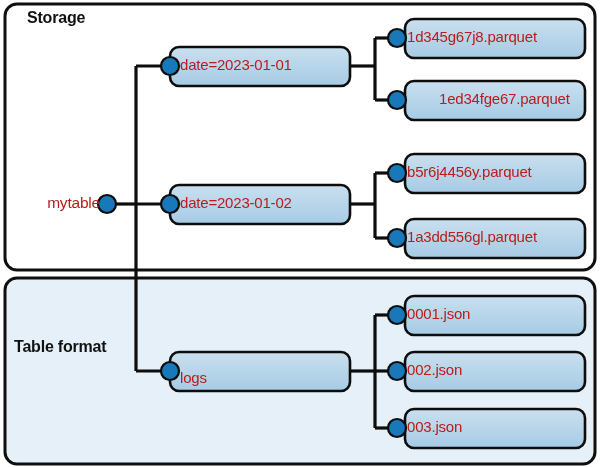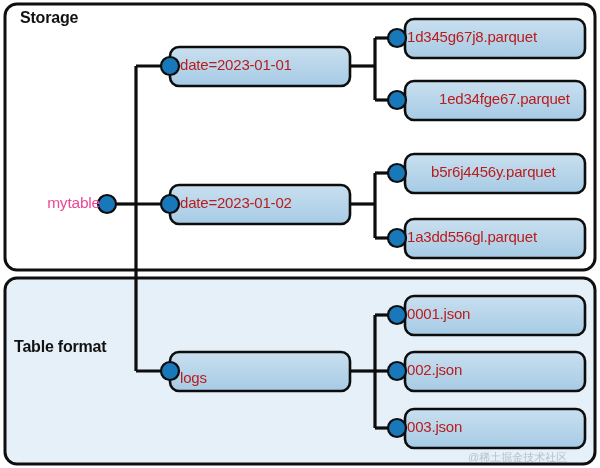--- a/index.html
+++ b/index.html
@@ -36,21 +36,21 @@
     font-family: Liberation Sans, sans-serif;
     font-size: 15px;
     color: #b91c1c;
     white-space: nowrap;
     letter-spacing: -0.2px;
   }
   .root-label {
     position: absolute;
     font-family: "Liberation Sans", sans-serif;
     font-size: 15.5px;
-    color: #ec4899;
+    color: #b91c1c;
     white-space: nowrap;
     letter-spacing: -0.2px;
   }
   .watermark {
     position: absolute;
     font-family: "Liberation Sans", sans-serif;
     font-size: 11px;
     color: rgba(120,135,150,0.45);
     white-space: nowrap;
     letter-spacing: 0px;
@@ -113,30 +113,29 @@
         <circle cx="397" cy="238" r="9" fill="#1878b9" stroke="#0d0d0d" stroke-width="2.2"></circle>
         <circle cx="170" cy="371" r="9" fill="#1878b9" stroke="#0d0d0d" stroke-width="2.2"></circle>
         <circle cx="397" cy="315" r="9" fill="#1878b9" stroke="#0d0d0d" stroke-width="2.2"></circle>
         <circle cx="397" cy="371" r="9" fill="#1878b9" stroke="#0d0d0d" stroke-width="2.2"></circle>
         <circle cx="397" cy="428" r="9" fill="#1878b9" stroke="#0d0d0d" stroke-width="2.2"></circle>
         <circle cx="107" cy="204" r="9" fill="#1878b9" stroke="#0d0d0d" stroke-width="2.2"></circle>
       </g>
   </svg>
 
   <div id="labels-layer">
-      <div class="container-label" style="left: 20px; top: 9px;">Storage</div>
+      <div class="container-label" style="left: 27px; top: 9px;">Storage</div>
       <div class="container-label" style="left: 14px; top: 290px; margin-top: 48px;">Table format</div>
       <div class="node-label" style="left: 180px; top: 56px;">date=2023-01-01</div>
       <div class="node-label" style="left: 180px; top: 194px;">date=2023-01-02</div>
       <div class="node-label" style="left: 407px; top: 28px;">1d345g67j8.parquet</div>
       <div class="node-label" style="left: 407px; top: 90px; margin-left: 32px;">1ed34fge67.parquet</div>
-      <div class="node-label" style="left: 407px; top: 163px; padding-left: 24px;">b5r6j4456y.parquet</div>
+      <div class="node-label" style="left: 407px; top: 163px;">b5r6j4456y.parquet</div>
       <div class="node-label" style="left: 407px; top: 228px; text-align: right;">1a3dd556gl.parquet</div>
       <div class="node-label" style="left: 180px; top: 369px;">logs</div>
       <div class="node-label" style="left: 407px; top: 305px;">0001.json</div>
       <div class="node-label" style="left: 407px; top: 361px;">002.json</div>
       <div class="node-label" style="left: 407px; top: 418px;">003.json</div>
       <div class="root-label" style="right: 500px; top: 194px;">mytable</div>
     </div>
 
-  <div class="watermark" style="left: 468px; top: 450px;">@稀土掘金技术社区</div>
 
 </div>
 
 </body></html>

